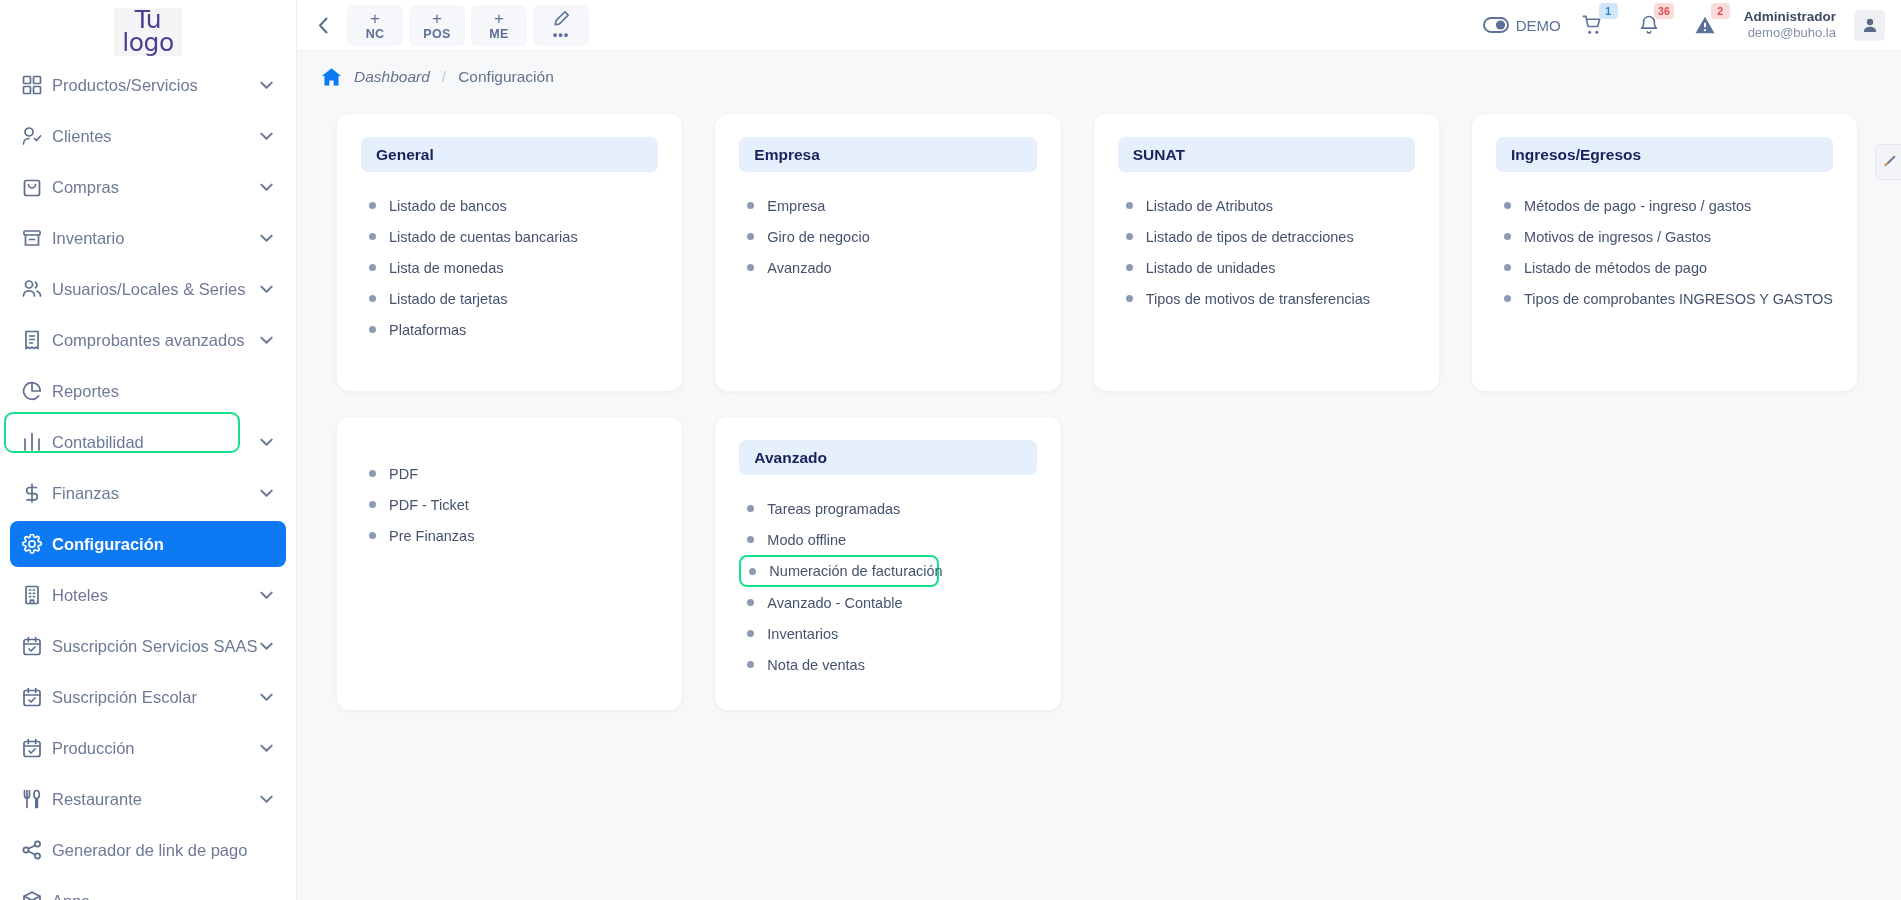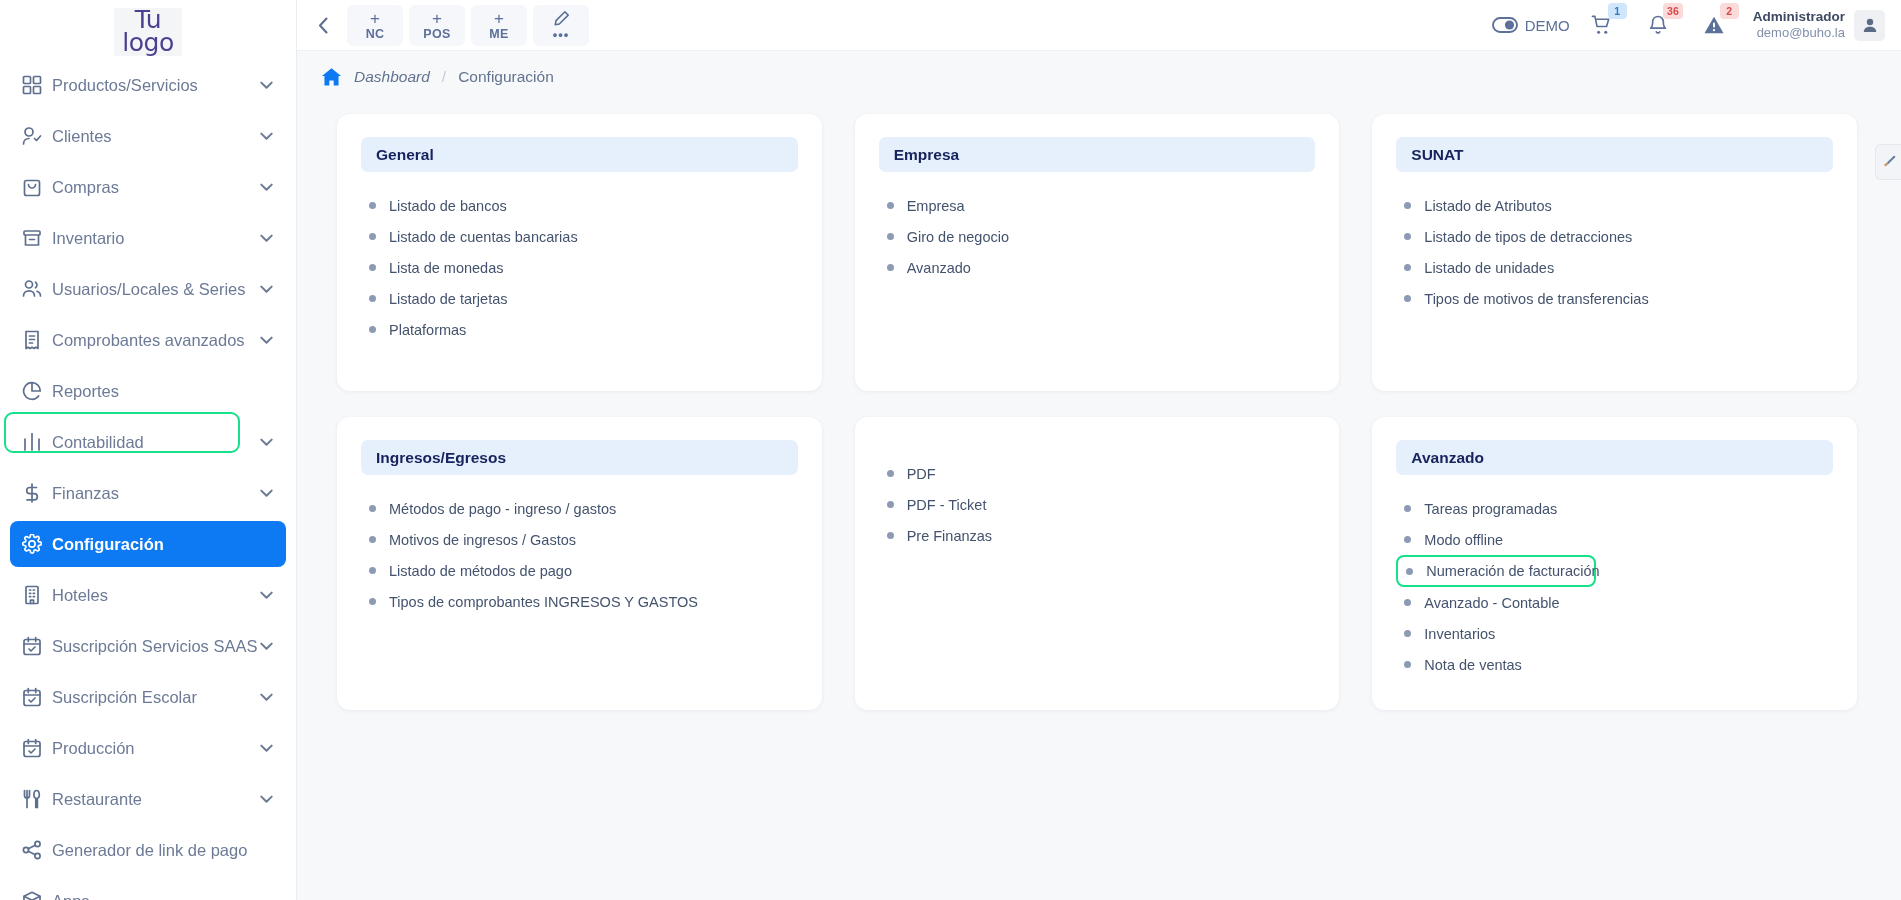--- a/index.html
+++ b/index.html
@@ -150,21 +150,21 @@
     min-width: 19px; height: 16px;
     border-radius: 4px;
     font-size: 10.5px;
     font-weight: 700;
     display: flex; align-items: center; justify-content: center;
     padding: 0 4px;
   }
   .badge.blue { background: #cfe6fb; color: #2a7fc9; }
   .badge.red  { background: #fbdada; color: #d84a4a; }
   #user-block {
-    display: flex; align-items: center; gap: 9px; cursor: pointer;
+    display: flex; align-items: center; gap: 18px; cursor: pointer;
   }
   #user-text { text-align: right; line-height: 1.2; }
   #user-name { font-size: 13.5px; font-weight: 700; color: #3e4a63; }
   #user-mail { font-size: 13px; color: #8190a8; }
   #avatar {
     width: 31px; height: 31px; border-radius: 5px;
     background: #eef0f3;
     display: flex; align-items: center; justify-content: center;
     color: #5c6b85;
   }
@@ -182,21 +182,21 @@
   #bc-home { color: #0d7af4; display: flex; align-items: center; }
   .bc-link { font-size: 15.5px; color: #63738f; cursor: pointer; font-style: italic; }
   .bc-sep { font-size: 15.5px; color: #c2cbd8; }
   .bc-current { font-size: 15.5px; color: #63738f; }
 
   
   #grid {
     flex: 1 1 auto;
     padding: 18px 44px 12px 40px;
     display: grid;
-    grid-template-columns: repeat(3, 1fr);
+    grid-template-columns: repeat(4, 1fr);
     grid-template-rows: 277px 293px;
     gap: 26px 33px;
     align-content: start;
   }
   .card {
     background: #ffffff;
     border-radius: 13px;
     box-shadow: 0 1px 4px rgba(40,60,90,0.07);
     padding: 23px 24px 0 24px;
   }

